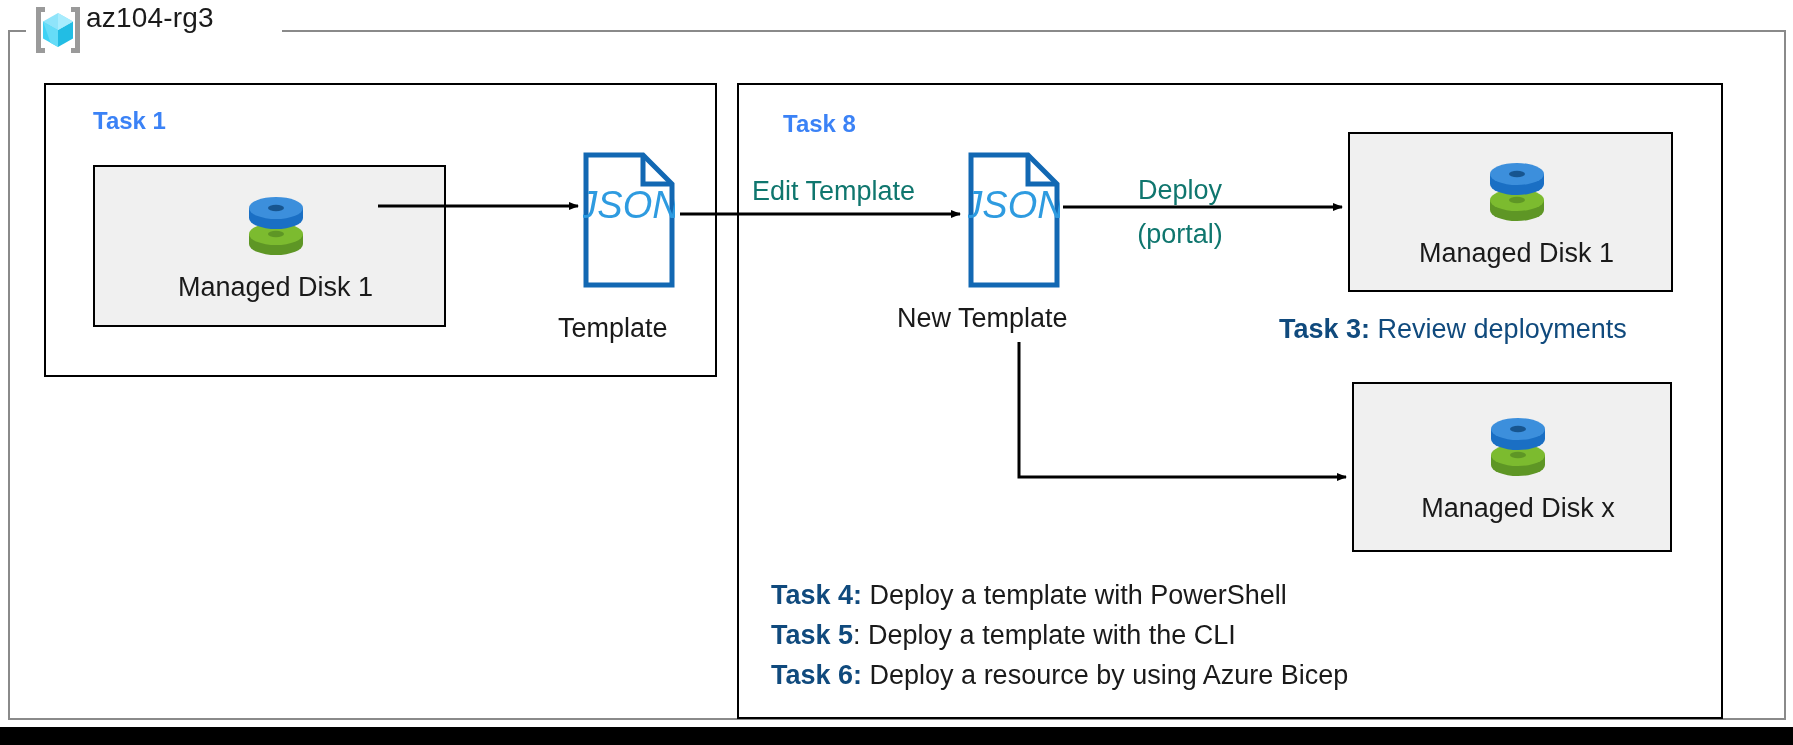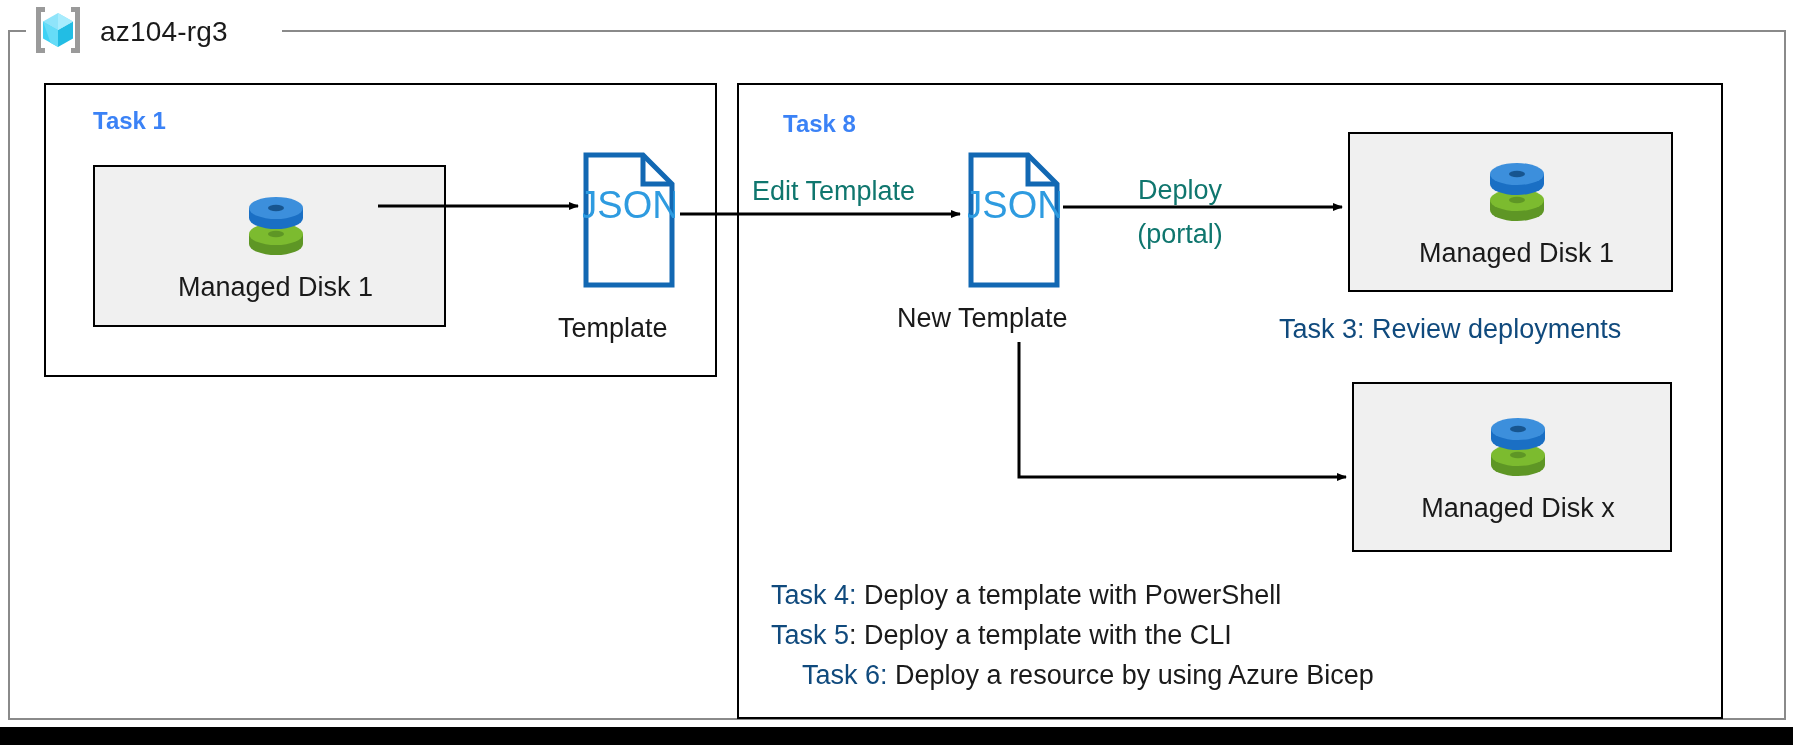--- a/index.html
+++ b/index.html
@@ -35,22 +35,21 @@
     top: 18px;
     height: 26px;
     width: 256px;
     background: #ffffff;
   }
   .rg-header {
     position: absolute;
     left: 30px;
     top: 2px;
     display: flex;
-    align-items: center;
-    gap: 14px;
+    align-items: flex-start;
   }
   .rg-title {
     font-size: 28px;
     color: #1a1a1a;
     white-space: nowrap;
     letter-spacing: 0.2px;
   }
 
   
   .task-box {
@@ -79,21 +78,21 @@
   }
   .disk-box .disk-caption {
     font-size: 27px;
     color: #1a1a1a;
     margin-top: 6px;
     white-space: nowrap;
   }
 
   
   .disk-icon { display: block; }
-  .json-doc { position: absolute; }
+  .json-doc { position: absolute; font-style: italic; }
   .json-caption {
     position: absolute;
     font-size: 27px;
     color: #1a1a1a;
     white-space: nowrap;
   }
 
   
   .connectors {
     position: absolute;
@@ -111,21 +110,21 @@
   }
 
   
   .task-note {
     position: absolute;
     font-size: 27px;
     color: #1a1a1a;
     white-space: nowrap;
   }
   .task-note .k {
-    font-weight: normal;
+    font-weight: bold;
     color: #104A7D;
   }
   .task-note.all-blue, .task-note.all-blue .k { color: #104A7D; }
 
   .bottom-bar {
     position: absolute;
     left: 0;
     top: 727px;
     width: 1793px;
     height: 18px;
@@ -262,20 +261,20 @@
     <div>(portal)</div>
   </div>
 
   <div class="task-note" style="left:771px; top:580px;">
     <span class="k">Task 4:</span>
     <span>Deploy a template with PowerShell</span>
   </div>
   <div class="task-note" style="left:771px; top:620px;">
     <span class="k">Task 5</span><span>: Deploy a template with the CLI</span>
   </div>
-  <div class="task-note" style="left:771px; top:660px;margin-left:31px;">
+  <div class="task-note" style="left:771px; top:660px;">
     <span class="k">Task 6:</span>
     <span>Deploy a resource by using Azure Bicep</span>
   </div>
 
   <div class="bottom-bar"></div>
 
 </div>
 
 </body></html>

